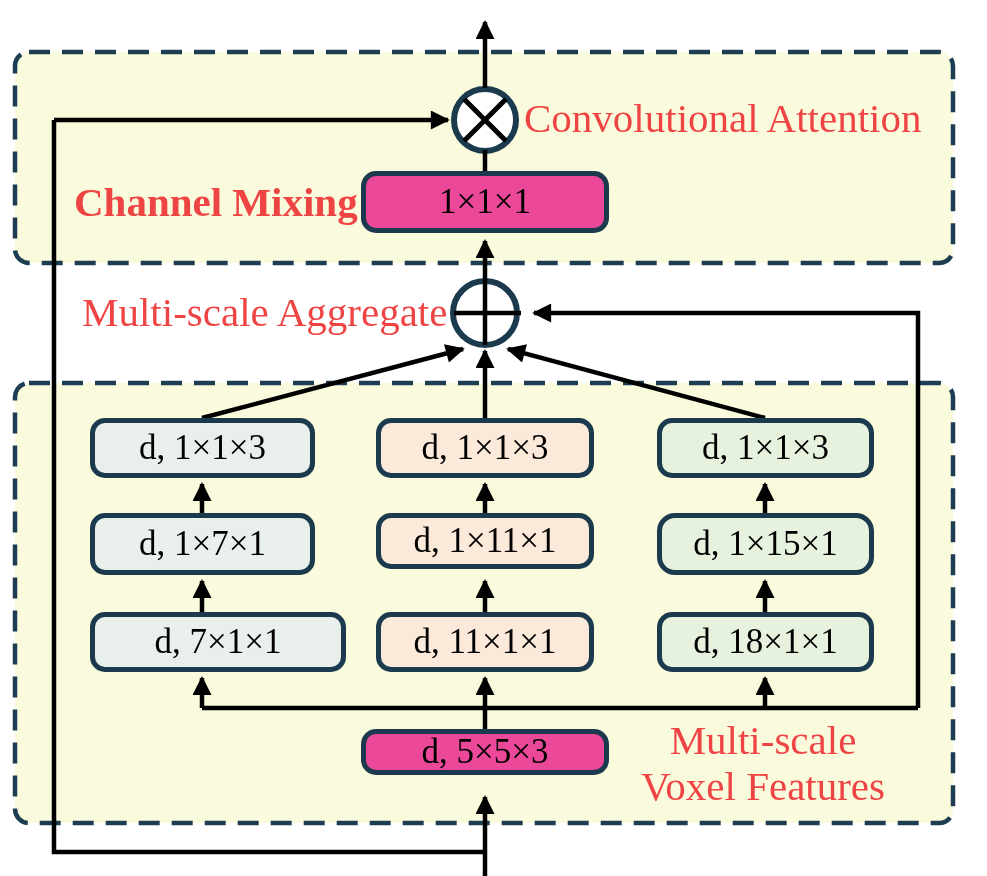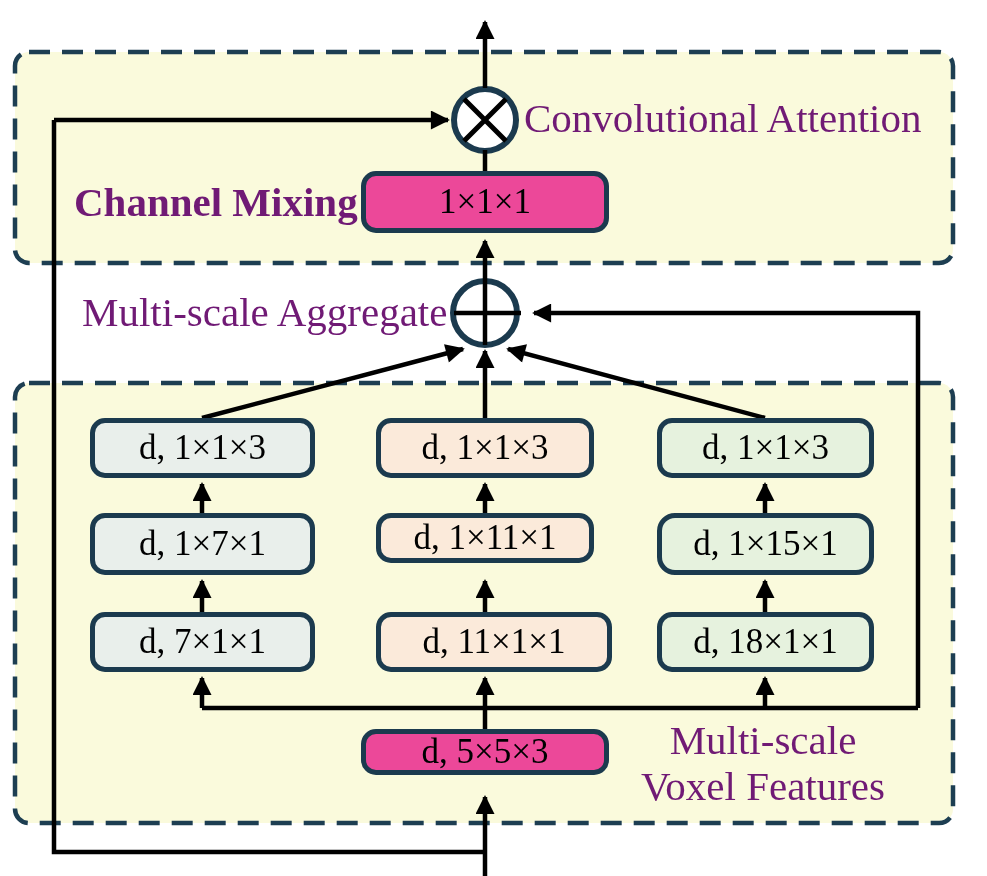--- a/index.html
+++ b/index.html
@@ -25,21 +25,21 @@
     z-index: 2;
     white-space: nowrap;
   }
   .fill-a { background: #E9EFEB; }
   .fill-b { background: #FBEADA; }
   .fill-c { background: #E6F2DE; }
   .fill-pink { background: #ec4899; }
   .lbl {
     position: absolute;
     font-size: 41px;
-    color: #701a75;
+    color: #ef4444;
     white-space: nowrap;
     z-index: 2;
     line-height: 1.1;
   }
   .caption { text-align: center; white-space: normal; width: 290px; line-height: 46px; }
 </style>
 </head>
 <body>
 
 <div class="canvas">
@@ -113,25 +113,25 @@
   <div class="lbl" style="left:82px; top:290px;">Multi-scale Aggregate</div>
   <div class="lbl caption" style="left:618px; top:717px;">
     <div>Multi-scale</div>
     <div>Voxel Features</div>
   </div>
 
   <div class="box fill-pink" style="left:361px; top:171px; width:248px; height:62px;">1×1×1</div>
 
   <div class="box fill-a" style="left:90px; top:418px; width:225px; height:60px;">d, 1×1×3</div>
   <div class="box fill-a" style="left:90px; top:513px; width:225px; height:62px;">d, 1×7×1</div>
-  <div class="box fill-a" style="left:90px; top:612px; width:225px; height:60px;">d, 7×1×1</div>
+  <div class="box fill-a" style="left:90px; top:612px; width:256px; height:60px;">d, 7×1×1</div>
 
   <div class="box fill-b" style="left:376px; top:418px; width:218px; height:60px;">d, 1×1×3</div>
-  <div class="box fill-b" style="left:376px; top:513px; width:218px; height:50px;">d, 1×11×1</div>
-  <div class="box fill-b" style="left:376px; top:612px; width:236px; height:60px;">d, 11×1×1</div>
+  <div class="box fill-b" style="left:376px; top:513px; width:218px; height:56px;">d, 1×11×1</div>
+  <div class="box fill-b" style="left:376px; top:612px; width:218px; height:60px;">d, 11×1×1</div>
 
   <div class="box fill-c" style="left:657px; top:418px; width:217px; height:60px;">d, 1×1×3</div>
   <div class="box fill-c" style="left:657px; top:513px; width:217px; height:62px;border-radius:18px;">d, 1×15×1</div>
   <div class="box fill-c" style="left:657px; top:612px; width:217px; height:60px;">d, 18×1×1</div>
 
   <div class="box fill-pink" style="left:361px; top:729px; width:248px; height:46px;">d, 5×5×3</div>
 
 </div>
 
 </body></html>

